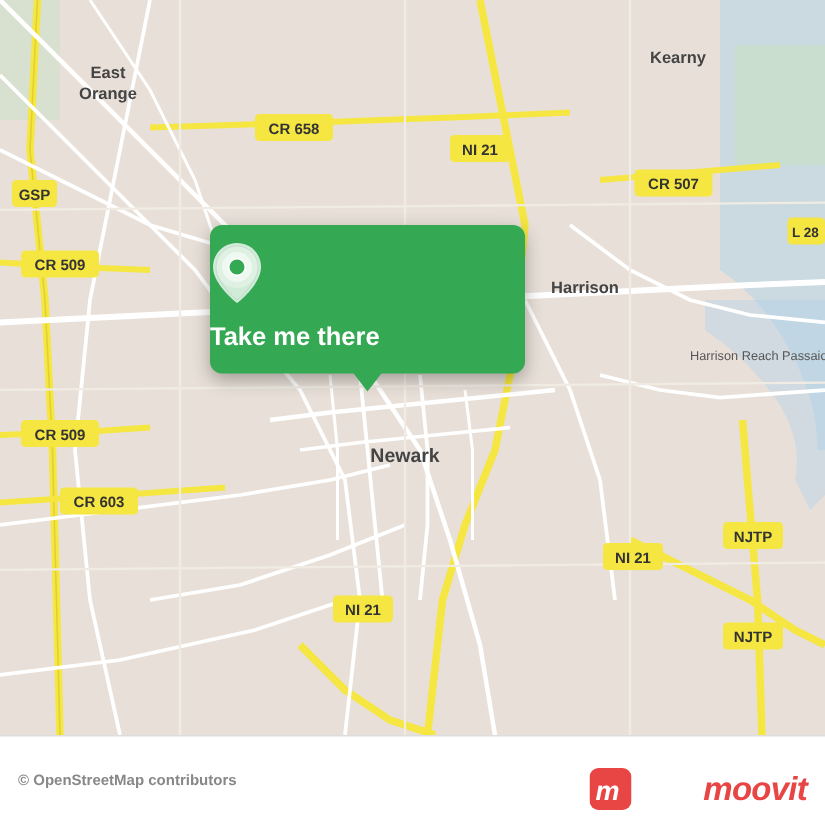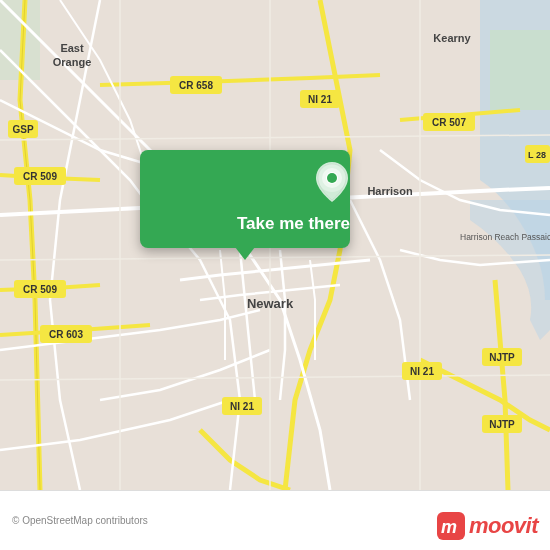--- a/index.html
+++ b/index.html
@@ -41,44 +41,46 @@
       align-items: center;
       gap: 4px;
     }
 
     .moovit-text {
       color: #e84545;
       font-size: 22px;
       font-weight: bold;
       font-style: italic;
       letter-spacing: -0.5px;
+      margin-left: 44px;
     }
 
     .location-text {
       font-size: 13px;
       color: #333;
       flex: 1;
     }
 
     .copyright-text {
       font-size: 10px;
       color: #888;
+      font-weight: bold;
     }
 
     
     .take-me-there-popup {
       position: absolute;
       top: 150px;
       left: 140px;
       width: 210px;
       background: #34a853;
       border-radius: 8px;
       display: flex;
       flex-direction: column;
-      align-items: flex-end;
+      align-items: flex-start;
       padding-bottom: 10px;
       box-shadow: 0 4px 12px rgba(0,0,0,0.3);
     }
 
     .take-me-there-popup::after {
       content: '';
       position: absolute;
       bottom: -12px;
       left: 50%;
       transform: translateX(-50%);

